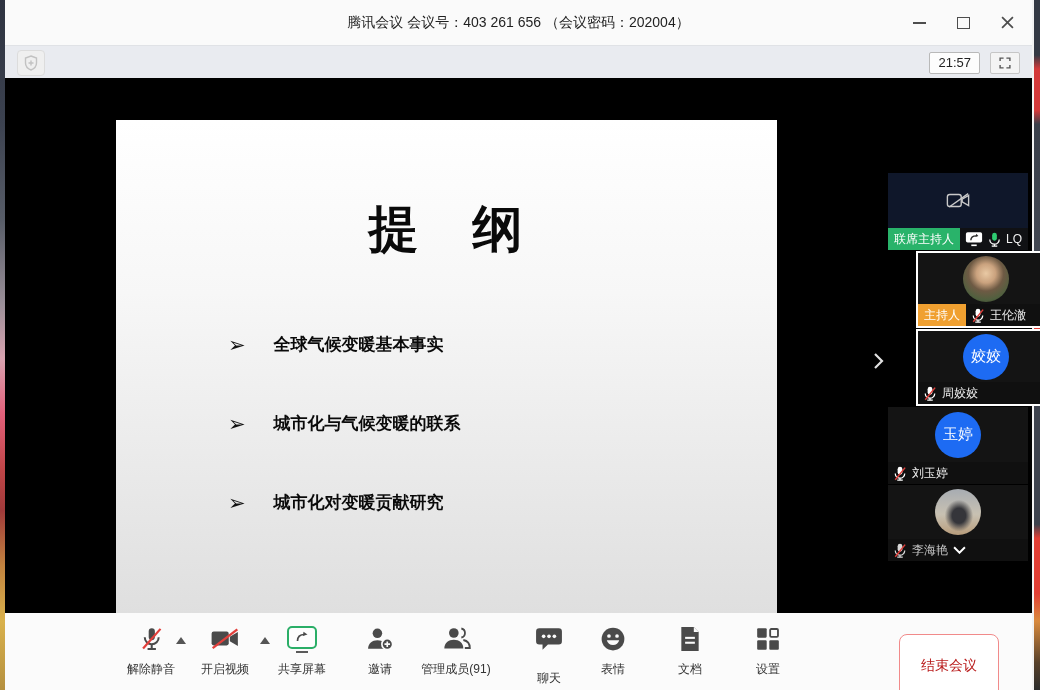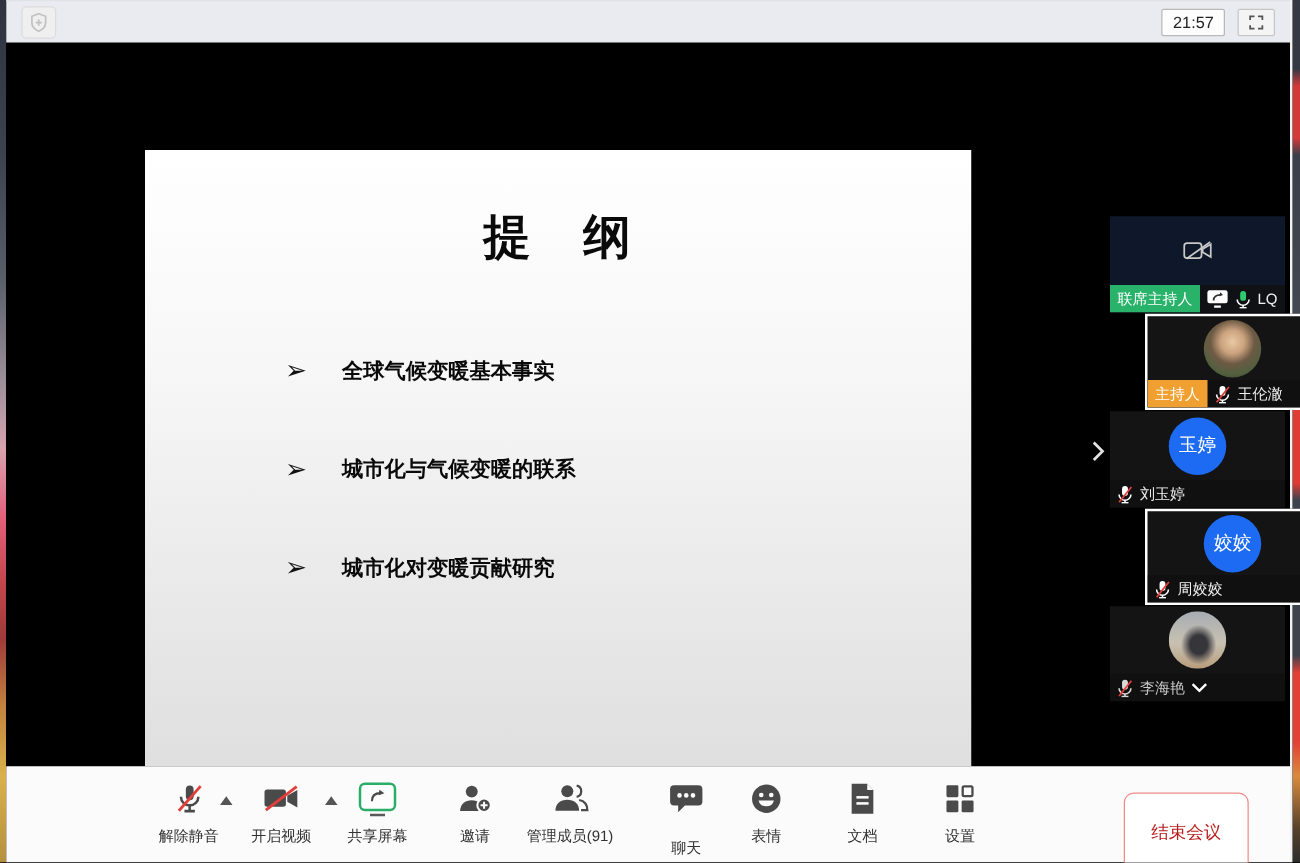--- a/index.html
+++ b/index.html
@@ -28,21 +28,21 @@
   .statusbar{height:33px;background:#e9ebf0;border-top:1px solid #e0e2e6;display:flex;align-items:center;justify-content:space-between;padding:0 12px;}
   .shield-btn{width:26px;height:24px;border:1px solid #dcdcdc;border-radius:4px;background:#efefef;display:flex;align-items:center;justify-content:center;}
   .status-right{display:flex;align-items:center;gap:10px;}
   .time-box{border:1px solid #b9b9b9;background:#fdfdfd;border-radius:2px;font-size:13px;color:#222;padding:2px 8px;line-height:16px;}
   .fs-box{border:1px solid #c6c6c6;border-radius:2px;background:#f4f4f4;width:28px;height:20px;display:flex;align-items:center;justify-content:center;}
 
   
   .main{position:absolute;top:78px;left:0;right:0;bottom:77px;background:#000;}
   .slide{position:absolute;left:111px;top:42px;width:661px;height:493px;
     background:linear-gradient(180deg,#ffffff 0%,#f7f7f7 35%,#eaeaea 70%,#dfdfdf 100%);}
-  .slide-title{margin-top:44px;text-align:center;font-size:38px;font-weight:bold;color:#0a0a0a;letter-spacing:2px;}
+  .slide-title{margin-top:76px;text-align:center;font-size:50px;font-weight:bold;color:#0a0a0a;letter-spacing:2px;}
   .bullets{margin-top:66px;padding-left:112px;}
   .bullet-row{display:flex;align-items:center;gap:28px;margin-bottom:47px;}
   .bullet-marker{font-size:21px;color:#111;line-height:32px;}
   .bullet-text{font-size:17px;font-weight:bold;color:#0a0a0a;line-height:32px;}
 
   
   .sidebar{position:absolute;top:95px;right:4px;width:140px;}
   .tile{position:relative;width:140px;height:77px;background:#141414;margin-bottom:1px;box-sizing:border-box;overflow:hidden;}
   .tile.gray{background:#0f172a;}
   .tile.active{border:2px solid #ffffff;margin-left:28px;}
@@ -73,20 +73,36 @@
   .end-btn{position:absolute;left:944px;top:21px;transform:translateX(-50%);padding:22px 21px;background:#fff;border:1px solid #f18a8a;border-radius:8px;color:#b91c1c;font-size:14px;white-space:nowrap;}
 </style>
 </head>
 <body>
 
 <div class="desk-left"></div>
 <div class="desk-right"></div>
 
 <div class="window">
 
+  <div class="titlebar">
+    <div class="title">腾讯会议 会议号：403 261 656 （会议密码：202004）</div>
+    <div class="win-controls">
+      <div class="win-btn">
+          <div class="min-glyph"></div>
+        </div>
+      <div class="win-btn">
+          <div class="max-glyph"></div>
+        </div>
+      <div class="win-btn">
+        <svg width="13" height="13" viewBox="0 0 12 12">
+            <path d="M1 1l10 10M11 1L1 11" stroke="#4d4d4d" stroke-width="1.6"></path>
+          </svg>
+      </div>
+    </div>
+  </div>
 
   <div class="statusbar">
     <div class="shield-btn">
       <svg width="14" height="16" viewBox="0 0 14 16" fill="none" stroke="#c2c2c2" stroke-width="1.4">
         <path d="M7 1L12.5 3v5c0 3.5-2.5 5.8-5.5 7-3-1.2-5.5-3.5-5.5-7V3z"></path>
         <path d="M7 5.5v5M4.5 8h5"></path>
       </svg>
     </div>
     <div class="status-right">
       <div class="time-box">21:57</div>
@@ -164,51 +180,51 @@
               <rect x="5" y="1" width="6" height="10" rx="3" fill="#ffffff"></rect>
               <path d="M2 9.5a6 6 0 0 0 12 0" fill="none" stroke="#ffffff" stroke-width="1.6"></path>
               <path d="M8 15.5v2.5M4.5 18h7" stroke="#ffffff" stroke-width="1.6"></path>
               <path d="M2 17.5L14.5 2" stroke="#e23f3b" stroke-width="1.8"></path>
             </svg>
           </span>
           <span class="p-name">王伦澈</span>
         </div>
       </div>
 
-      <div class="tile">
-        <div class="tile-center">
-          <div class="avatar-circle">玉婷</div>
+      <div class="tile active">
+        <div class="tile-center">
+          <div class="avatar-circle">姣姣</div>
         </div>
         <div class="label-row">
           <span class="label-icons">
             <svg width="14" height="15" viewBox="0 0 16 19">
               <rect x="5" y="1" width="6" height="10" rx="3" fill="#ffffff"></rect>
               <path d="M2 9.5a6 6 0 0 0 12 0" fill="none" stroke="#ffffff" stroke-width="1.6"></path>
               <path d="M8 15.5v2.5M4.5 18h7" stroke="#ffffff" stroke-width="1.6"></path>
               <path d="M2 17.5L14.5 2" stroke="#e23f3b" stroke-width="1.8"></path>
             </svg>
           </span>
-          <span class="p-name">刘玉婷</span>
-        </div>
-      </div>
-
-      <div class="tile active">
-        <div class="tile-center">
-          <div class="avatar-circle">姣姣</div>
+          <span class="p-name">周姣姣</span>
+        </div>
+      </div>
+
+      <div class="tile">
+        <div class="tile-center">
+          <div class="avatar-circle">玉婷</div>
         </div>
         <div class="label-row">
           <span class="label-icons">
             <svg width="14" height="15" viewBox="0 0 16 19">
               <rect x="5" y="1" width="6" height="10" rx="3" fill="#ffffff"></rect>
               <path d="M2 9.5a6 6 0 0 0 12 0" fill="none" stroke="#ffffff" stroke-width="1.6"></path>
               <path d="M8 15.5v2.5M4.5 18h7" stroke="#ffffff" stroke-width="1.6"></path>
               <path d="M2 17.5L14.5 2" stroke="#e23f3b" stroke-width="1.8"></path>
             </svg>
           </span>
-          <span class="p-name">周姣姣</span>
+          <span class="p-name">刘玉婷</span>
         </div>
       </div>
 
       <div class="tile" style="height:76px;">
         <div class="tile-center">
           <div class="avatar-photo-beach"></div>
         </div>
         <div class="label-row">
           <span class="label-icons">
             <svg width="14" height="15" viewBox="0 0 16 19">

